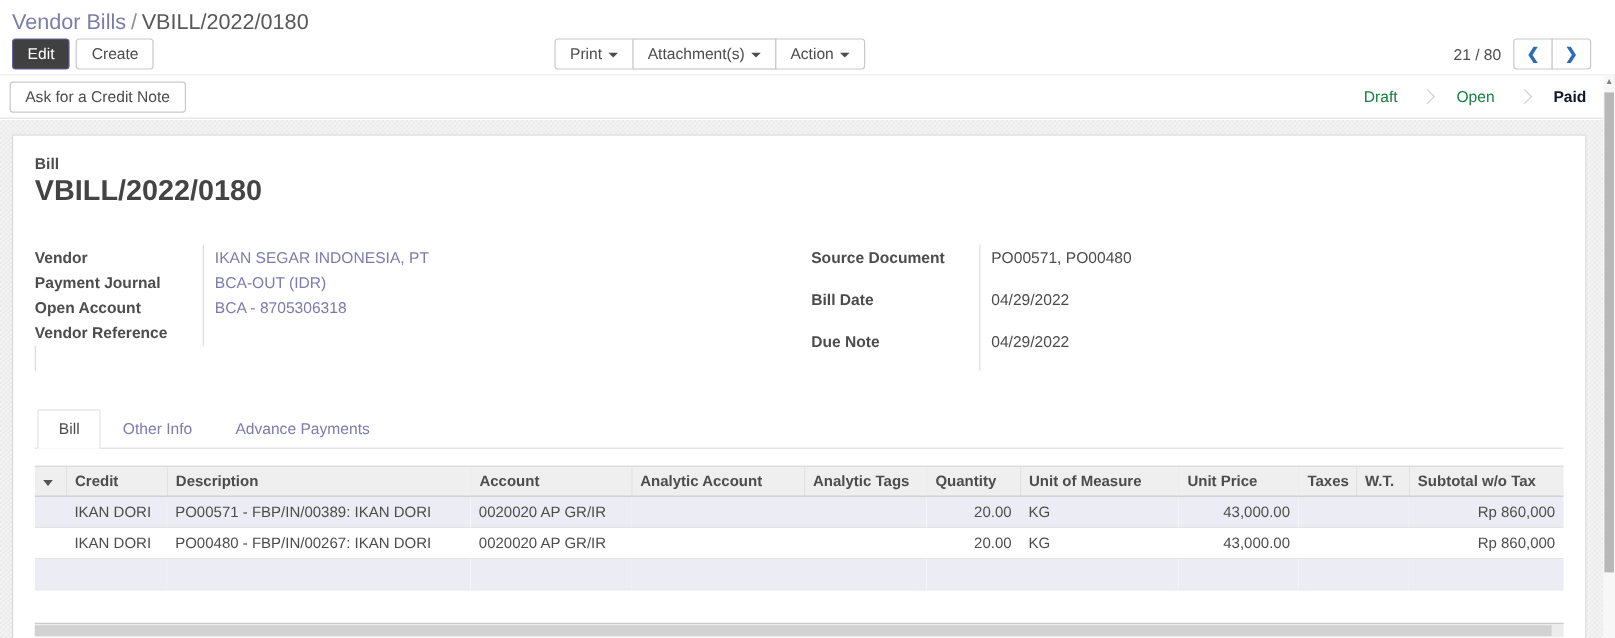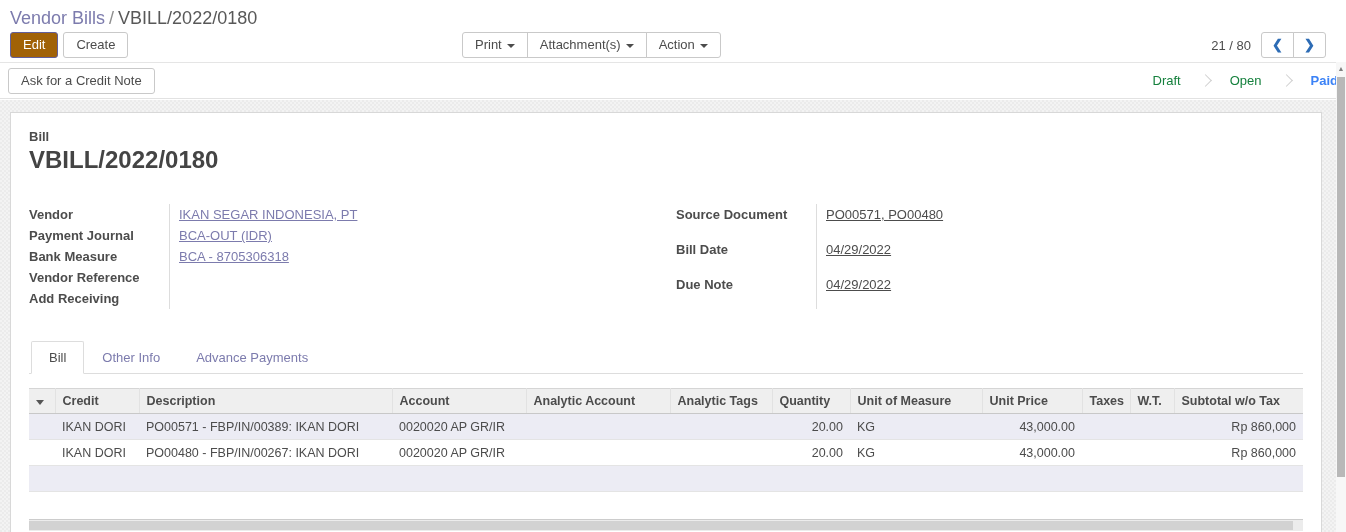--- a/index.html
+++ b/index.html
@@ -12,38 +12,38 @@
 
   
   .control-panel { padding:6px 10px 0 10px; background:#fff; position:relative; border-bottom:1px solid #e5e5e5; height:63px; }
   .breadcrumb { font-size:18px; line-height:24px; white-space:nowrap; }
   .breadcrumb .bc-parent { color:#7c7bad; cursor:pointer; }
   .breadcrumb .bc-sep { color:#8f8f8f; padding:0 4px; }
   .breadcrumb .bc-current { color:#585858; }
 
   .cp-buttons { position:absolute; left:10px; top:32px; display:flex; gap:5px; }
   .btn { display:inline-block; font-size:13px; padding:4px 12px; border:1px solid #c9c9c9; border-radius:3px; background:#fff; color:#4c4c4c; cursor:pointer; line-height:16px; white-space:nowrap; }
-  .btn-primary { background:#a16207; border-color:#625f9b; color:#fff; }
+  .btn-primary { background:#404040; border-color:#625f9b; color:#fff; }
 
   .cp-center { position:absolute; left:462px; top:32px; display:flex; }
   .btn-group .btn { border-radius:0; margin-left:-1px; }
   .btn-group .btn:first-child { border-radius:3px 0 0 3px; margin-left:0; }
   .btn-group .btn:last-child { border-radius:0 3px 3px 0; }
   .caret { display:inline-block; width:0; height:0; border-left:4px solid transparent; border-right:4px solid transparent; border-top:4px solid #4c4c4c; margin-left:5px; vertical-align:middle; }
 
   .cp-pager { position:absolute; right:20px; top:32px; display:flex; align-items:center; gap:10px; }
   .pager-counter { font-size:13px; color:#4c4c4c; }
   .pager-btns { display:flex; }
   .pager-btns .btn { width:33px; text-align:center; padding:4px 0; color:#2d6cb5; font-weight:bold; font-size:13px; }
 
   
-  .status-bar { height:36px; background:#fff; border-bottom:1px solid #e2e2e2; display:flex; align-items:center; justify-content:space-between; padding:0 2px 0 8px; position:relative; }
+  .status-bar { height:36px; background:#fff; border-bottom:1px solid #e2e2e2; display:flex; align-items:center; justify-content:space-between; padding:0 18px 0 8px; position:relative; }
   .statusbar-states { display:flex; align-items:center; gap:14px; }
   .state-label { font-size:13px; color:#15803d; padding:0 6px; }
-  .state-label.active { color:#3b82f6; font-weight:bold; }
+  .state-label.active { color:#0f172a; font-weight:bold; }
   .chev { width:9px; height:9px; border-top:1px solid #d0d0d0; border-right:1px solid #d0d0d0; transform:rotate(45deg); }
 
   
   .content {
     position:absolute; top:100px; left:0; right:0; bottom:0;
     background-color:#f3f3f3;
     background-image:
       linear-gradient(45deg, rgba(0,0,0,.03) 25%, transparent 25%, transparent 75%, rgba(0,0,0,.03) 75%),
       linear-gradient(45deg, rgba(0,0,0,.03) 25%, transparent 25%, transparent 75%, rgba(0,0,0,.03) 75%);
     background-size:4px 4px; background-position:0 0, 2px 2px;
@@ -51,21 +51,21 @@
   .sheet {
     position:absolute; left:10px; top:12px; width:1312px; height:560px;
     background:#fff; border:1px solid #d8d8d8; padding:16px 18px;
   }
   .doc-type { font-size:13px; font-weight:bold; color:#4c4c4c; }
   .doc-number { font-size:24px; font-weight:bold; color:#444; margin:2px 0 30px 0; }
 
   .field-groups { display:flex; gap:20px; }
   .field-group { width:630px; display:grid; grid-template-columns:140px 1fr; }
   .fg-label { font-weight:bold; color:#4c4c4c; line-height:21px; padding-right:6px; }
-  .fg-value { line-height:21px; border-left:1px solid #ddd; padding-left:9px; color:#4c4c4c; min-height:21px;text-decoration:underline; }
+  .fg-value { line-height:21px; border-left:1px solid #ddd; padding-left:9px; color:#4c4c4c; min-height:21px; }
   .fg-value.link { color:#7c7bad; cursor:pointer; }
 
   
   .tabs { margin-top:32px; border-bottom:1px solid #ddd; display:flex; padding-left:2px; }
   .tab { padding:8px 17px; font-size:13px; color:#7c7bad; cursor:pointer; margin-bottom:-1px; border:1px solid transparent; }
   .tab.active { color:#4c4c4c; background:#fff; border-color:#ddd #ddd #fff #ddd; border-radius:2px 2px 0 0; }
 
   
   table.lines { width:100%; border-collapse:collapse; table-layout:fixed; margin-top:14px; font-size:12.5px; }
   table.lines th {
@@ -133,25 +133,24 @@
   <div class="sheet">
     <div class="doc-type">Bill</div>
     <h1 class="doc-number">VBILL/2022/0180</h1>
 
     <div class="field-groups">
       <div class="field-group">
         <div class="fg-label">Vendor</div>
         <div class="fg-value link">IKAN SEGAR INDONESIA, PT</div>
         <div class="fg-label">Payment Journal</div>
         <div class="fg-value link">BCA-OUT (IDR)</div>
-        <div class="fg-label">Bank Measure</div>
+        <div class="fg-label">Open Account</div>
         <div class="fg-value link">BCA - 8705306318</div>
         <div class="fg-label">Vendor Reference</div>
         <div class="fg-value"></div>
-        <div class="fg-label">Add Receiving</div>
         <div class="fg-value"></div>
       </div>
       <div class="field-group">
         <div class="fg-label">Source Document</div>
         <div class="fg-value">PO00571, PO00480</div>
         <div class="fg-label">Bill Date</div>
         <div class="fg-value">04/29/2022</div>
         <div class="fg-label">Due Note</div>
         <div class="fg-value">04/29/2022</div>
       </div>

